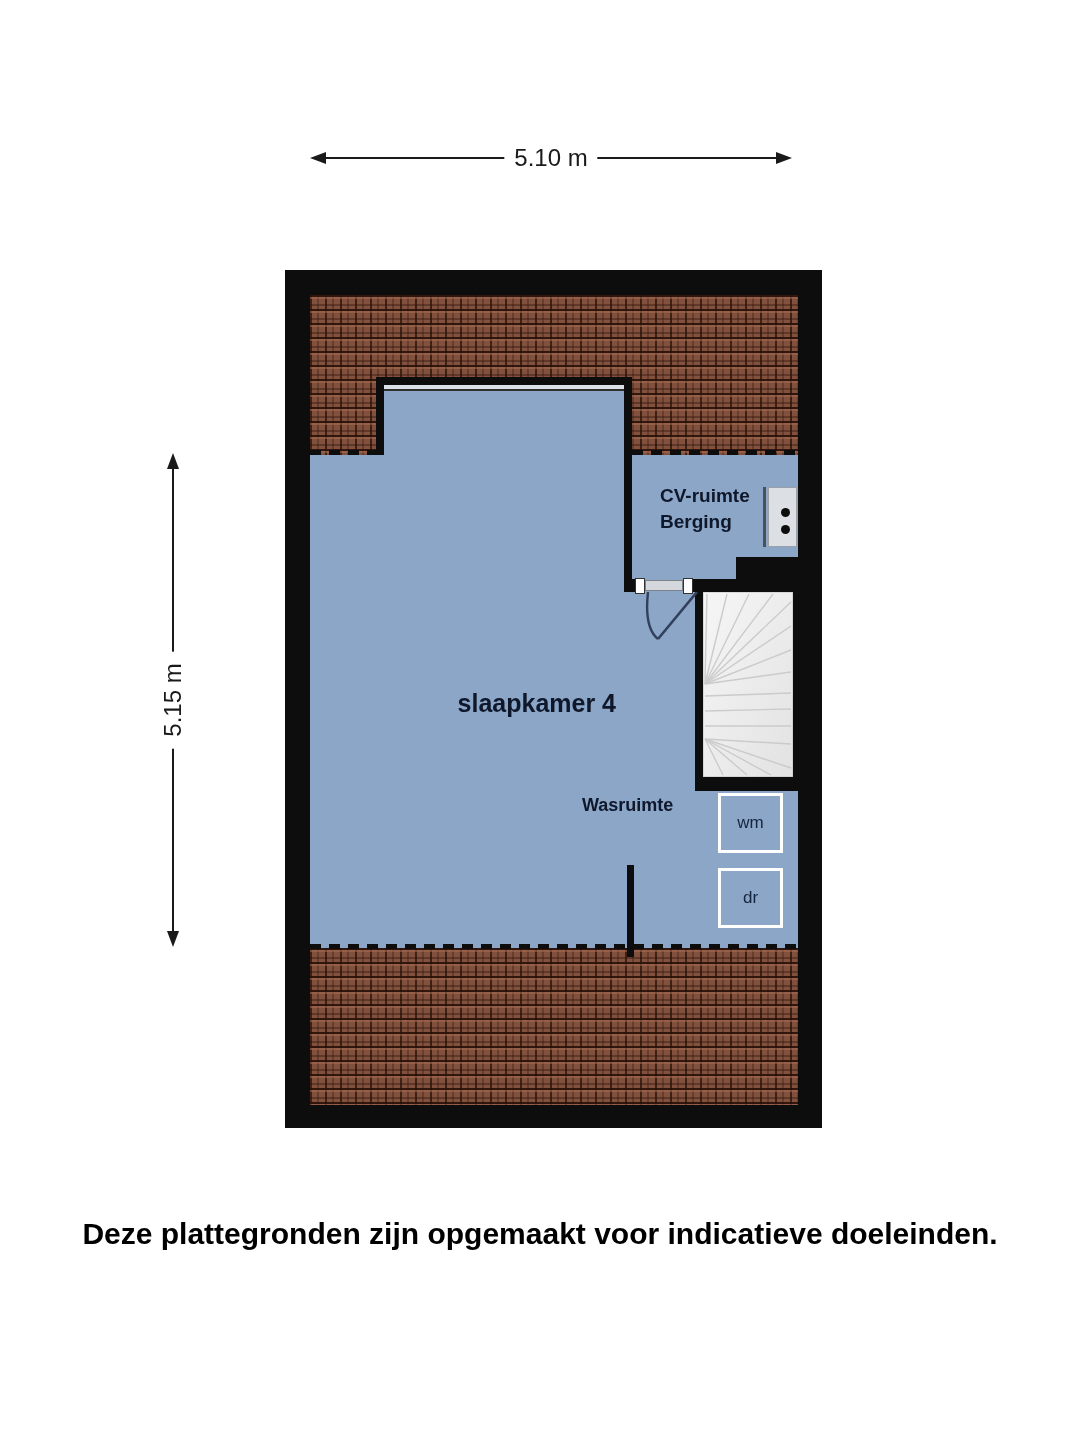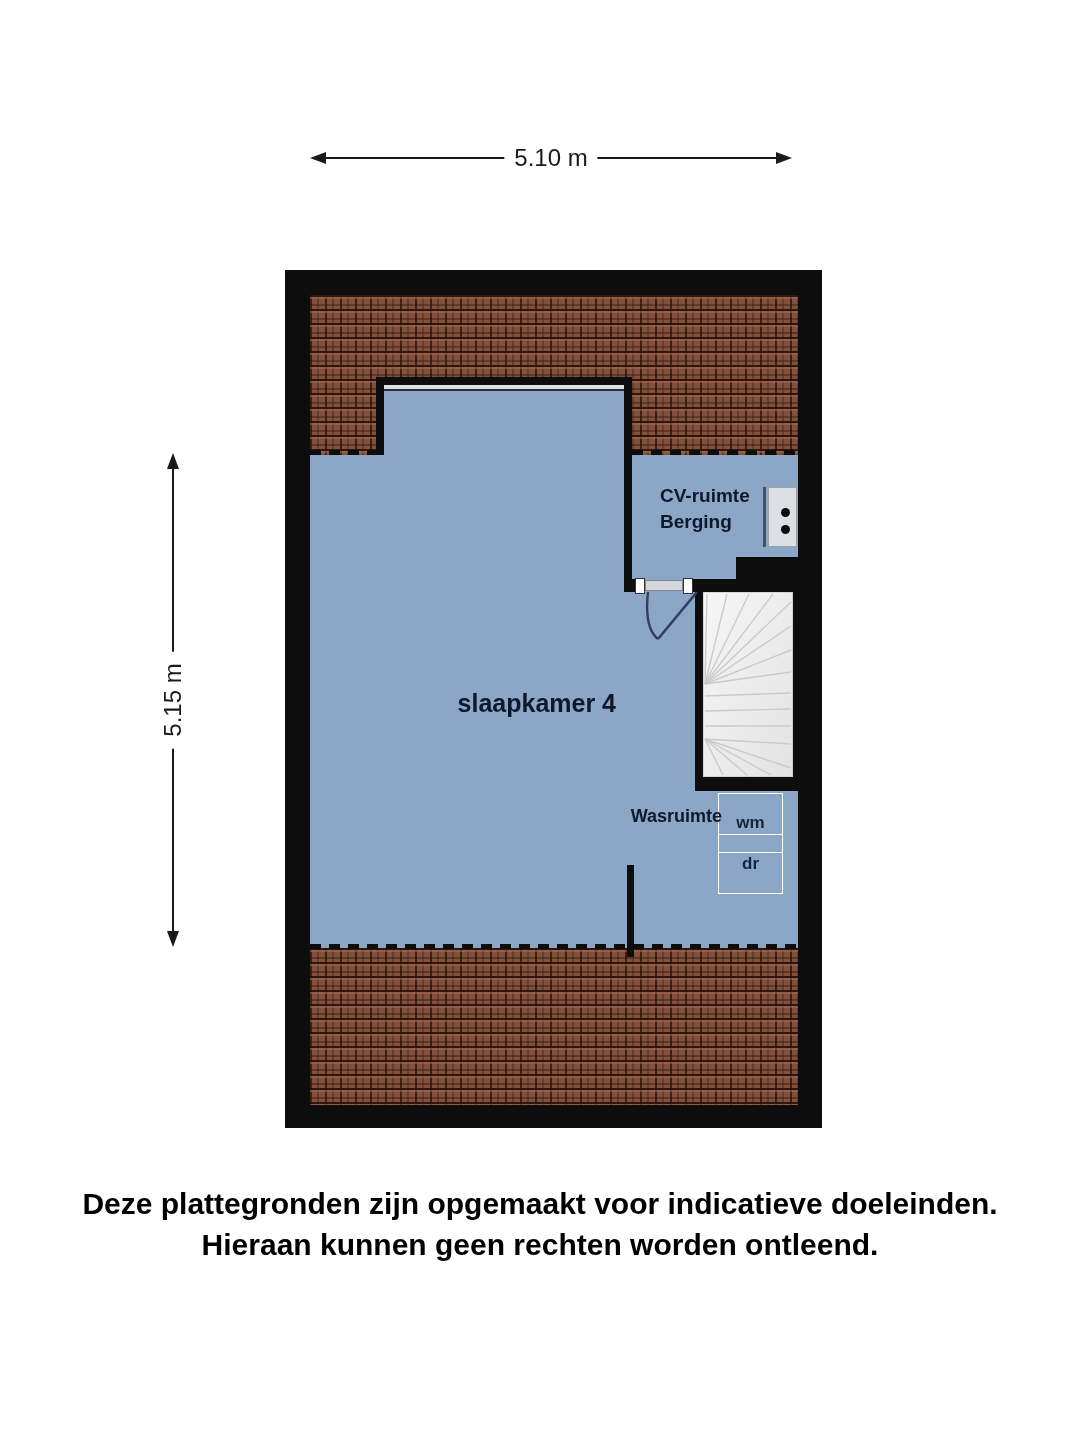--- a/index.html
+++ b/index.html
@@ -45,30 +45,30 @@
   .stairwell{position:absolute;left:393px;top:297px;width:90px;height:185px;}
   
   .jamb{position:absolute;width:10px;height:16px;background:#fdfdfd;border:1px solid #333;box-sizing:border-box;}
   .door-slab{position:absolute;left:335px;top:285px;width:38px;height:11px;background:#d4d8dd;border:1px solid #7d828a;box-sizing:border-box;}
   .door-swing{position:absolute;left:320px;top:297px;width:75px;height:55px;}
   
   .boiler{position:absolute;left:458px;top:192px;width:29px;height:60px;background:#dcdfe3;border:1px solid #9aa0a8;box-sizing:border-box;}
   .boiler-dot{position:absolute;left:12px;width:9px;height:9px;border-radius:50%;background:#0d0d0d;}
   .boiler-line{position:absolute;left:453px;top:192px;width:3px;height:60px;background:#4b4f56;}
   
-  .appliance-box{position:absolute;left:408px;width:65px;height:60px;border:1px solid #ffffff;box-sizing:border-box;
-    color:#16253f;font-weight:bold;font-size:17px;display:flex;align-items:center;justify-content:center;}
+  .appliance-box{position:absolute;left:408px;width:65px;height:60px;border:3px solid #ffffff;box-sizing:border-box;
+    color:#16253f;font-weight:normal;font-size:17px;display:flex;align-items:center;justify-content:center;}
   
   .room-label{position:absolute;color:#0f172a;font-weight:bold;}
   .lbl-bedroom{left:6px;top:394px;width:300px;text-align:right;font-size:25px;}
   .lbl-cv{left:350px;top:188px;width:130px;font-size:19px;line-height:26px;text-align:left;}
-  .lbl-laundry{left:272px;top:511px;width:140px;text-align:right;font-size:18px;}
+  .lbl-laundry{left:272px;top:500px;width:140px;text-align:left;font-size:18px;}
   
   .disclaimer{
-    position:absolute;left:0;top:1183px;width:1080px;text-align:center;
+    position:absolute;left:0;top:1213px;width:1080px;text-align:center;
     color:#000;font-size:30px;font-weight:bold;line-height:41px;
   }
 </style>
 </head>
 <body>
 
 <div class="canvas">
 
   <div class="dim-top">
     <svg width="482" height="24">
@@ -156,32 +156,31 @@
 
       <div class="boiler-line"></div>
       <div class="boiler">
         <div class="boiler-dot" style="top:20px;"></div>
         <div class="boiler-dot" style="top:37px;"></div>
       </div>
 
       <div class="appliance-box" style="top:498px;">
         <span>wm</span>
       </div>
-      <div class="appliance-box" style="top:539px;">
+      <div class="appliance-box" style="top:573px;">
         <span>dr</span>
       </div>
 
       <div class="room-label lbl-bedroom">slaapkamer 4</div>
       <div class="room-label lbl-cv">
         <div>CV-ruimte</div>
         <div>Berging</div>
       </div>
       <div class="room-label lbl-laundry">Wasruimte</div>
 
     </div>
   </div>
 
   <div class="disclaimer">
     <div>Deze plattegronden zijn opgemaakt voor indicatieve doeleinden.</div>
-    <div>Hieraan kunnen geen rechten worden ontleend.</div>
   </div>
 
 </div>
 
 </body></html>

